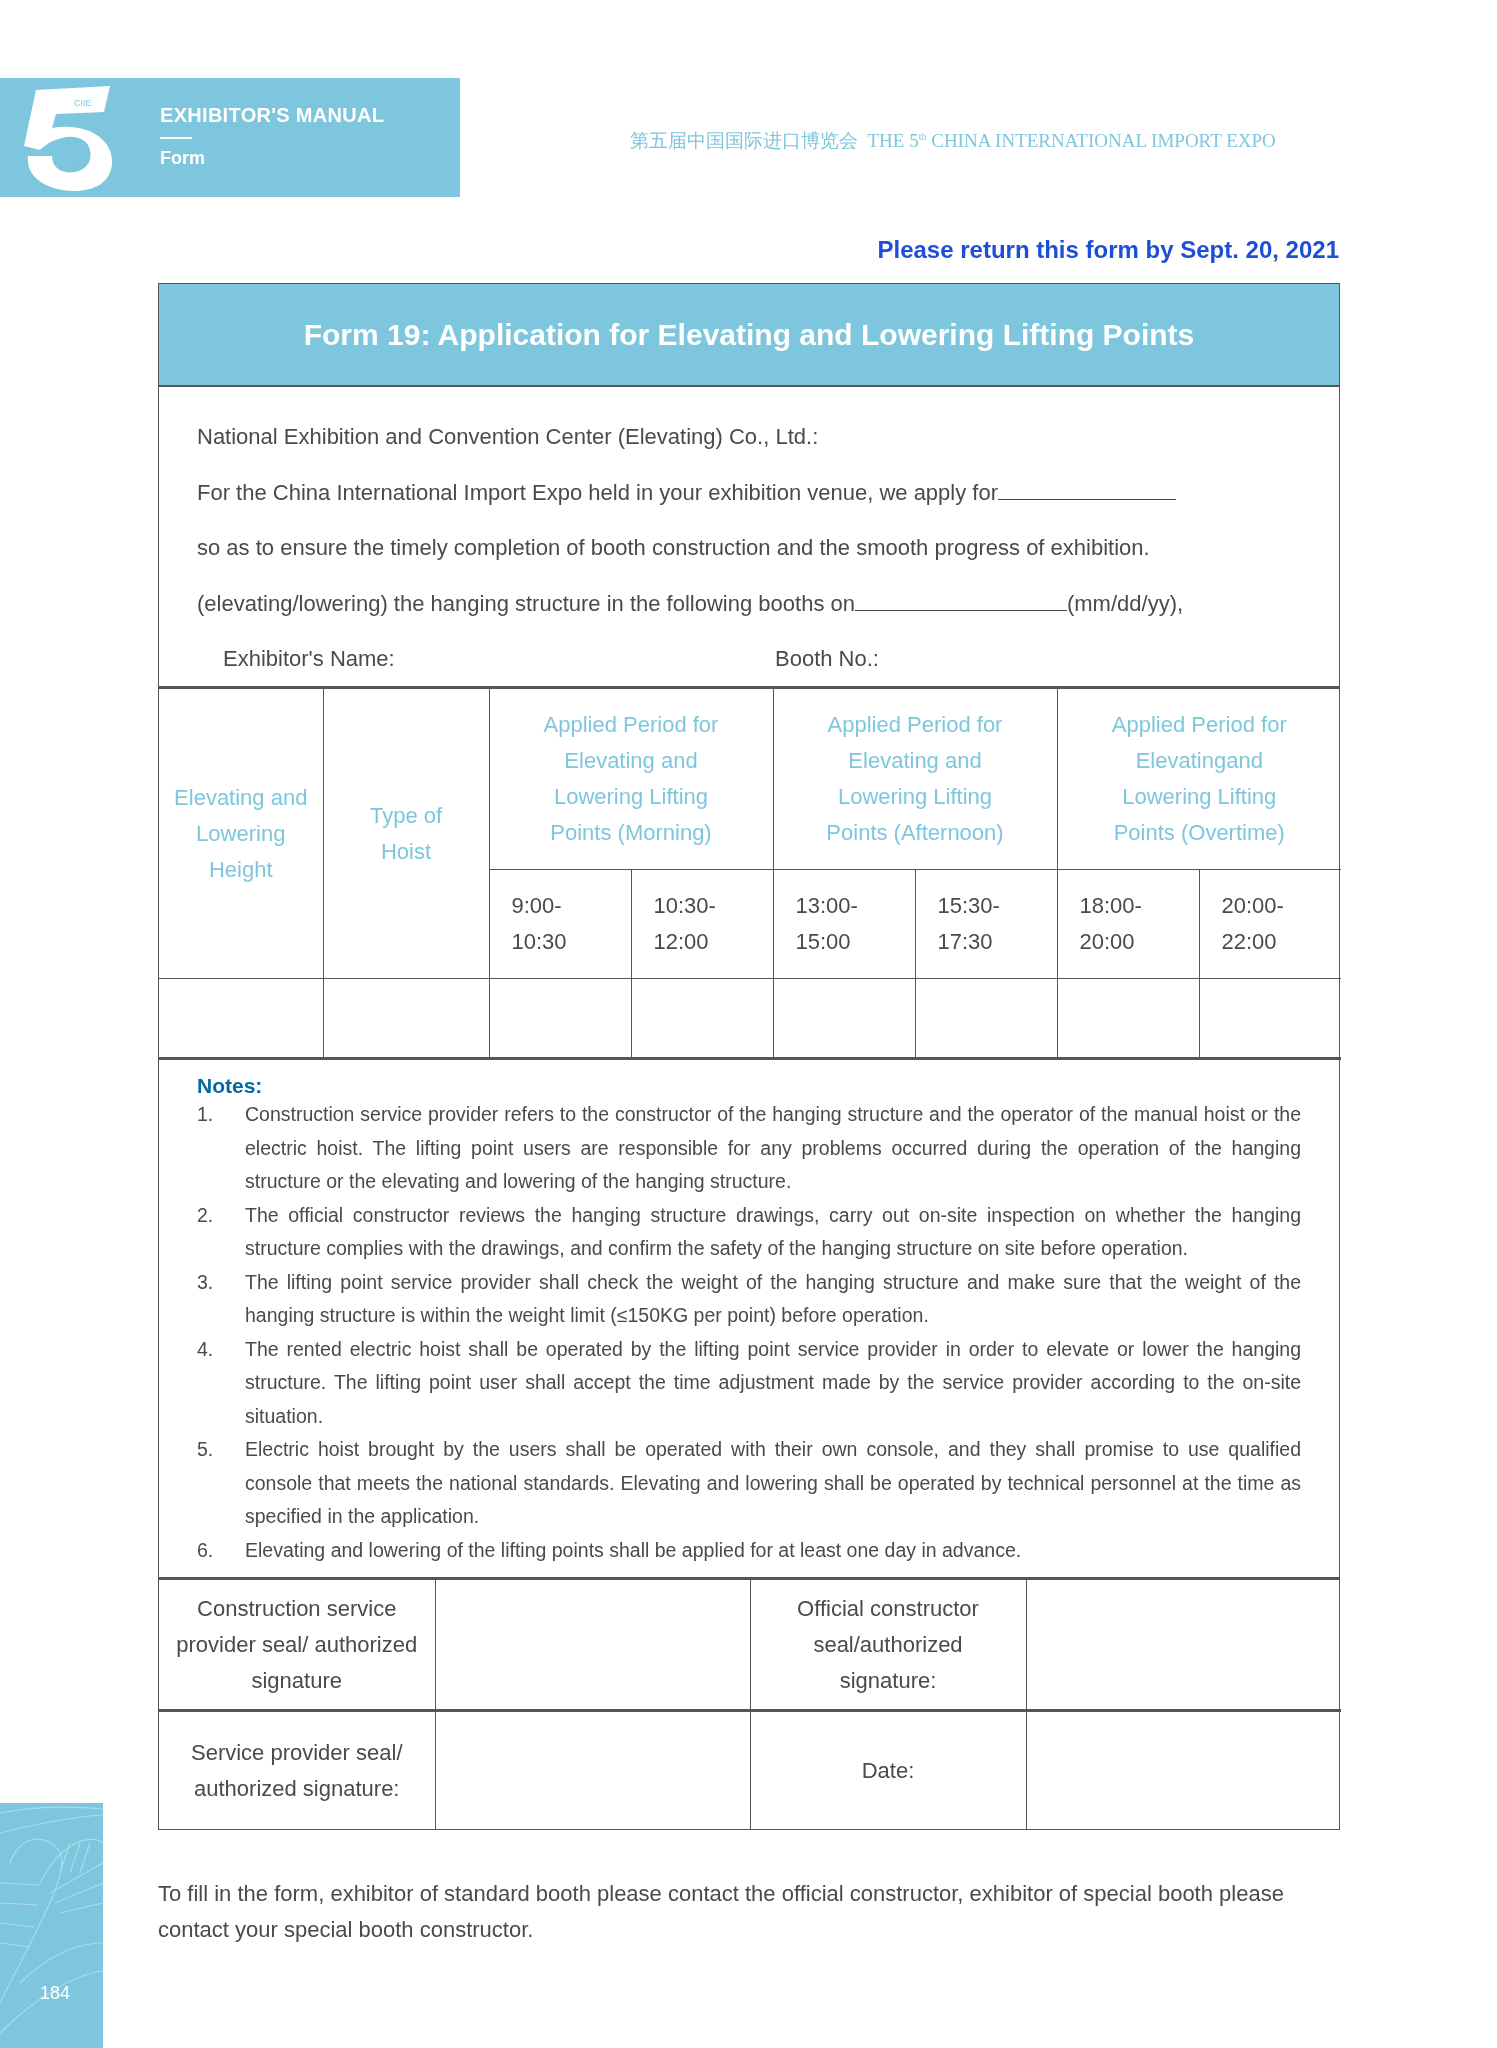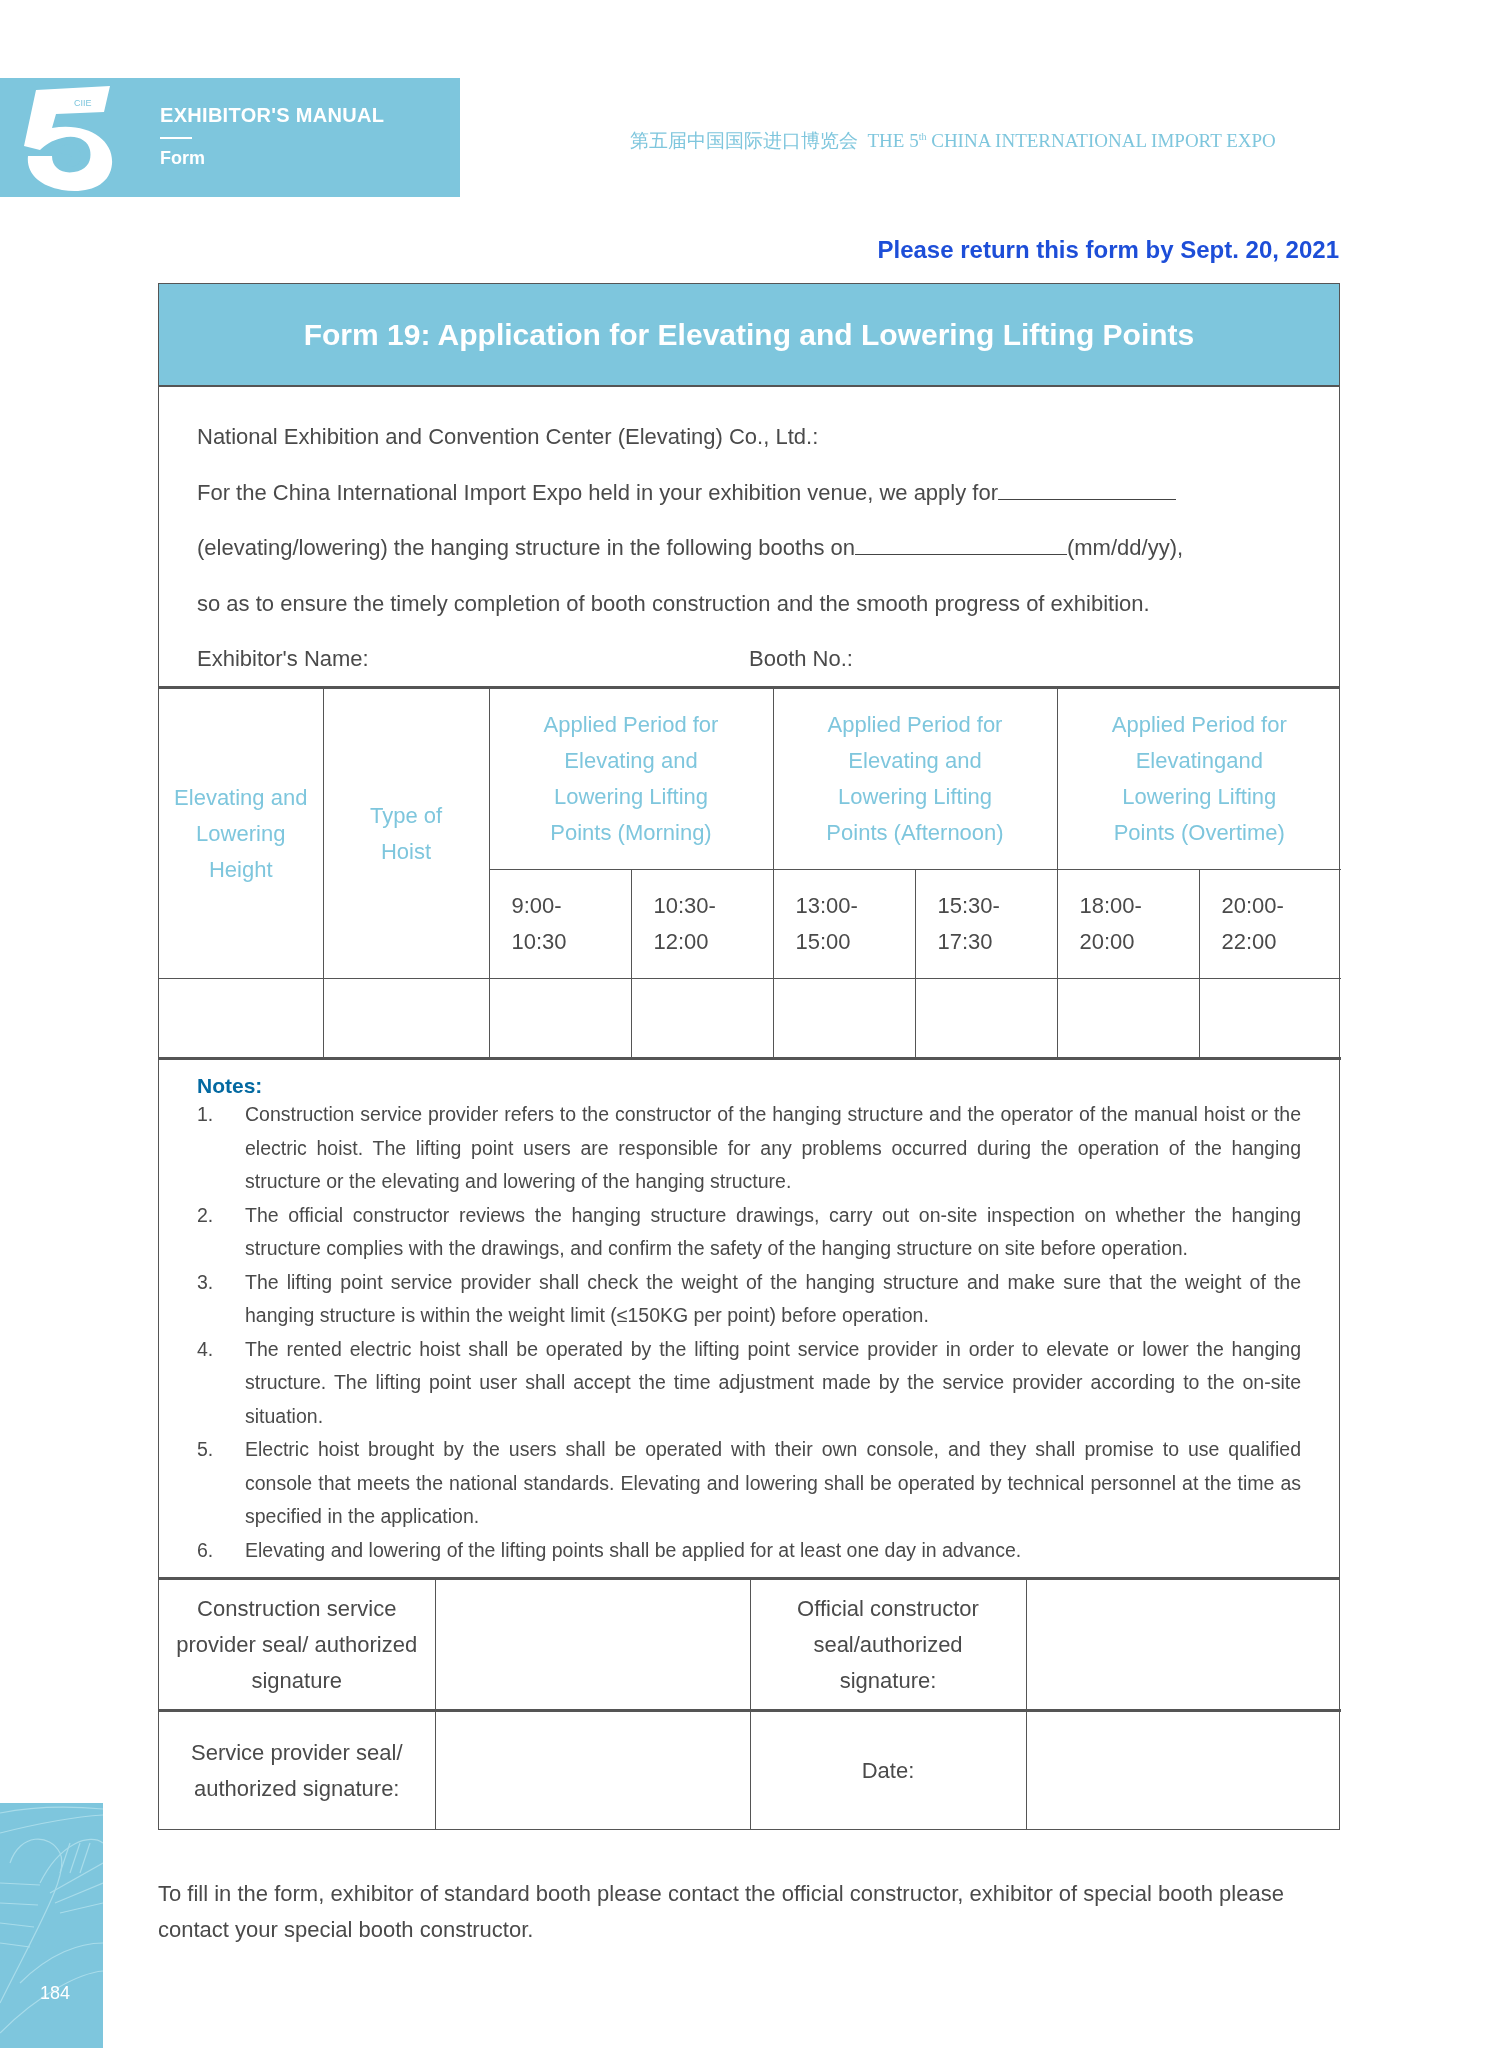--- a/index.html
+++ b/index.html
@@ -19,21 +19,21 @@
 
   .deadline { position:absolute; right:158px; top:236px; color:#1d4ed8; font-weight:bold; font-size:24px; }
 
   
   .form { position:absolute; left:158px; top:283px; width:1182px; border:1.5px solid #555; box-sizing:border-box; }
   .form-title { height:101px; background:#7ec6dd; border-bottom:2px solid #555; display:flex; align-items:center; justify-content:center;
                 color:#fff; font-weight:bold; font-size:30px; }
   .intro { padding:22px 38px 0 38px; height:302px; box-sizing:border-box; font-size:22px; line-height:55.5px; border-bottom:3px solid #555; }
   .intro .blank { display:inline-block; border-bottom:1.5px solid #444; height:18px; vertical-align:baseline; }
   .intro .row { display:flex; }
-  .intro .row span:first-child { width:552px; }
+  .intro .row span:first-child { width:552px;margin-left:26px; }
 
   table.grid { border-collapse:collapse; width:100%; table-layout:fixed; }
   table.grid td { border:1.5px solid #555; text-align:center; vertical-align:middle; padding:0; }
   .th-blue { color:#7ec6dd; font-size:22px; line-height:36px; }
   .time { color:#4a4a4a; font-size:22px; line-height:36px; text-align:left !important; padding-left:22px !important; }
   .grid tr.r1 td { height:180px; }
   .grid tr.r2 td { height:108px; }
   .grid tr.r3 td { height:78px; border-bottom:3px solid #555; }
   .grid tr.r1 td { border-top:none; }
   .grid td:first-child { border-left:none; }
@@ -75,22 +75,22 @@
 <div class="expo-title"><span>第五届中国国际进口博览会</span>&nbsp;&nbsp;<span>THE 5</span><sup>th</sup><span> CHINA INTERNATIONAL IMPORT EXPO</span></div>
 
 <div class="deadline">Please return this form by Sept. 20, 2021</div>
 
 <div class="form">
   <div class="form-title">Form 19: Application for Elevating and Lowering Lifting Points</div>
 
   <div class="intro">
     <div>National Exhibition and Convention Center (Elevating) Co., Ltd.:</div>
     <div><span>For the China International Import Expo held in your exhibition venue, we apply for</span><span class="blank" style="width:178px"></span></div>
+    <div>so as to ensure the timely completion of booth construction and the smooth progress of exhibition.</div>
     <div><span>(elevating/lowering) the hanging structure in the following booths on</span><span class="blank" style="width:212px"></span><span>(mm/dd/yy),</span></div>
-    <div>so as to ensure the timely completion of booth construction and the smooth progress of exhibition.</div>
     <div class="row">
       <span>Exhibitor's Name:</span>
       <span>Booth No.:</span>
     </div>
   </div>
 
   <table class="grid">
     <colgroup>
       <col style="width:164px">
         <col style="width:166px">

